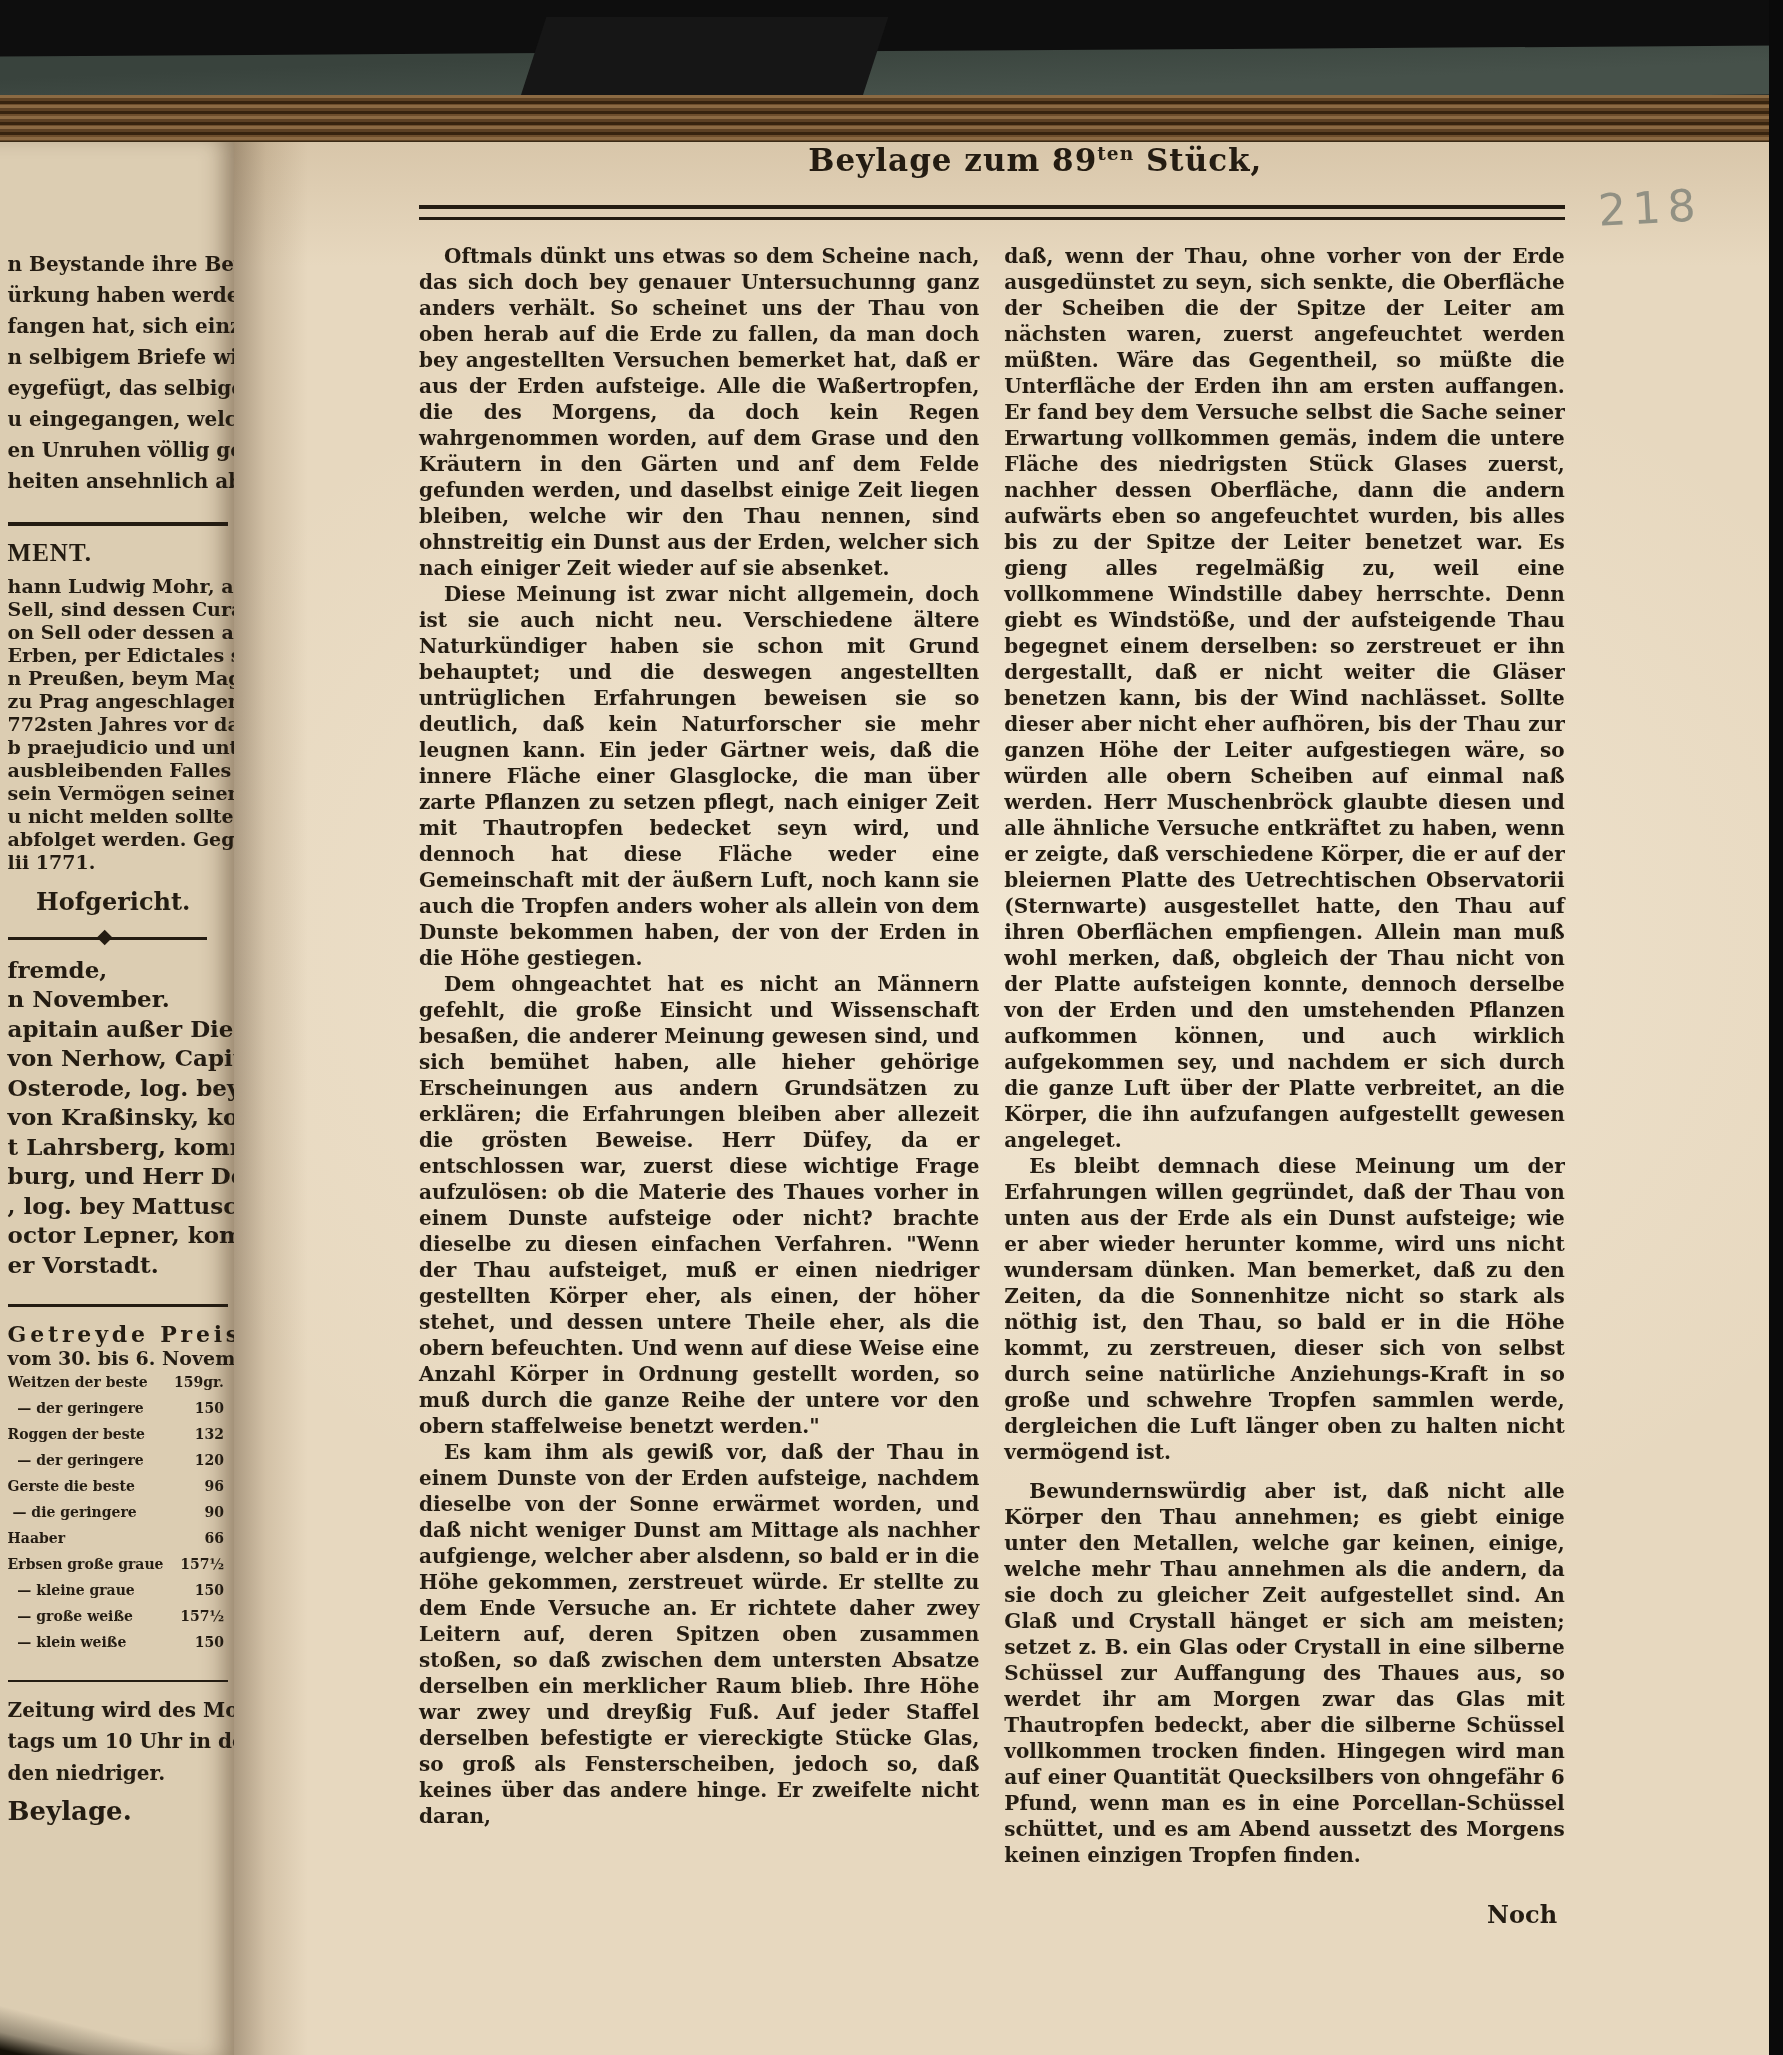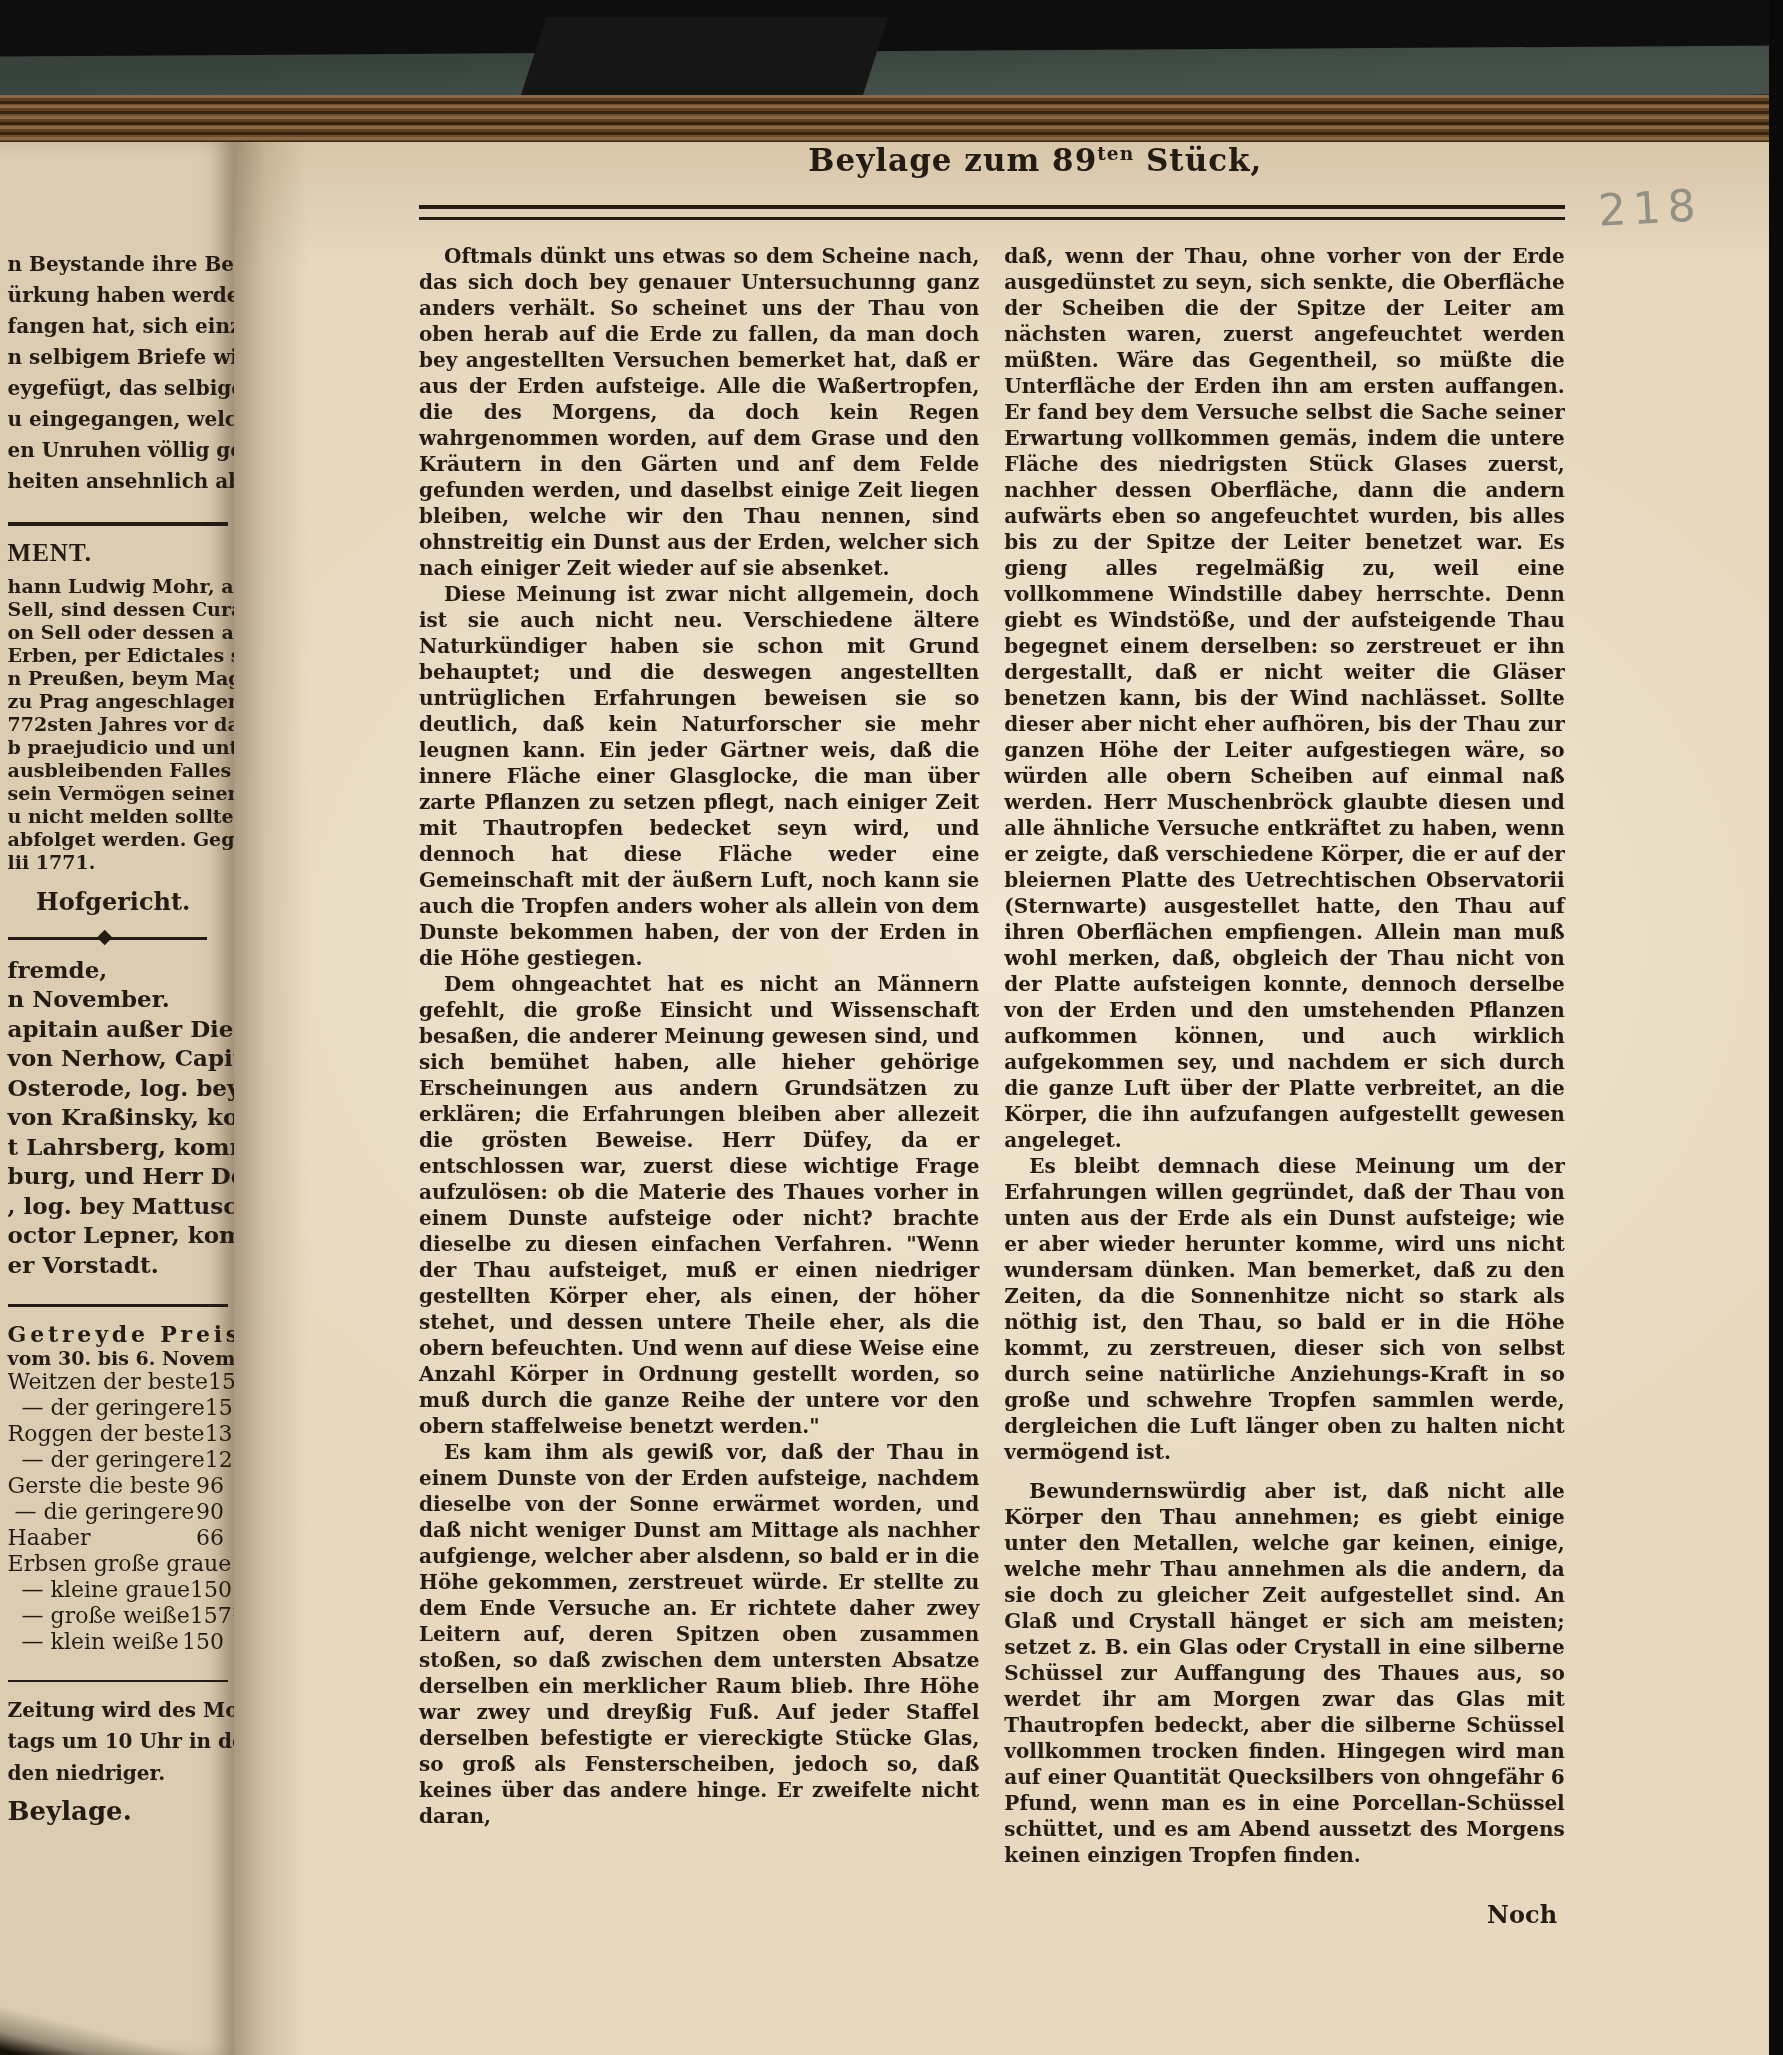--- a/index.html
+++ b/index.html
@@ -32,21 +32,21 @@
   .lp-rule{height:3.8px;background:var(--ink,#241c12);margin:25px 5.7px 13.3px 0}
   .lp-rule.thin{height:2.9px}
   .notice-heading{font-family:"Liberation Serif",serif;font-weight:bold;font-size:25px;letter-spacing:1px;margin:3.8px 0 7.6px}
   .notice-line{font-size:19px;line-height:23px;font-weight:bold;white-space:nowrap}
   .signature{font-size:24px;font-weight:bold;margin:13.3px 0 0 28.5px}
   .lp-rule2{position:relative;height:2.9px;background:var(--ink,#241c12);margin:21px 27px 15px 0}
   .diamond{position:absolute;left:46%;top:-4.8px;width:11.4px;height:11.4px;background:var(--ink,#241c12);transform:rotate(45deg)}
   .arr-line{font-size:23px;line-height:29.5px;font-weight:bold;white-space:nowrap}
   .prices-title{font-size:22px;font-weight:bold;letter-spacing:3.8px;margin-top:11.4px;white-space:nowrap}
   .prices-sub{font-size:19px;font-weight:bold;white-space:nowrap}
-  .price-row{display:flex;justify-content:space-between;padding-right:10px;font-size:22px;line-height:26px;font-weight:normal;white-space:nowrap;overflow:hidden}
+  .price-row{display:flex;justify-content:space-between;padding-right:10px;font-size:14px;line-height:26px;font-weight:bold;white-space:nowrap;overflow:hidden}
   .footer-line{font-size:20px;line-height:29.5px;font-weight:bold;white-space:nowrap;margin-top:1.9px}
   .lp-catch{font-size:26px;font-weight:bold;padding-right:15px;margin-top:7.6px}
 
   
   .main-page{position:absolute;left:316px;top:0;right:14.3px;height:100%}
   .pencil-number{position:absolute;top:40px;right:53px;font-family:"DejaVu Sans",sans-serif;font-size:44px;
     color:var(--pencil,#84867b);letter-spacing:6.7px;transform:rotate(-3deg);opacity:.85}
   .header-line1{text-align:center;font-size:31px;font-weight:bold;letter-spacing:1px}
   .header-line1 sup{font-size:60%;vertical-align:super}
   .header-line2{text-align:center;font-size:39px;font-weight:bold;margin-top:9.5px;letter-spacing:0.5px}

